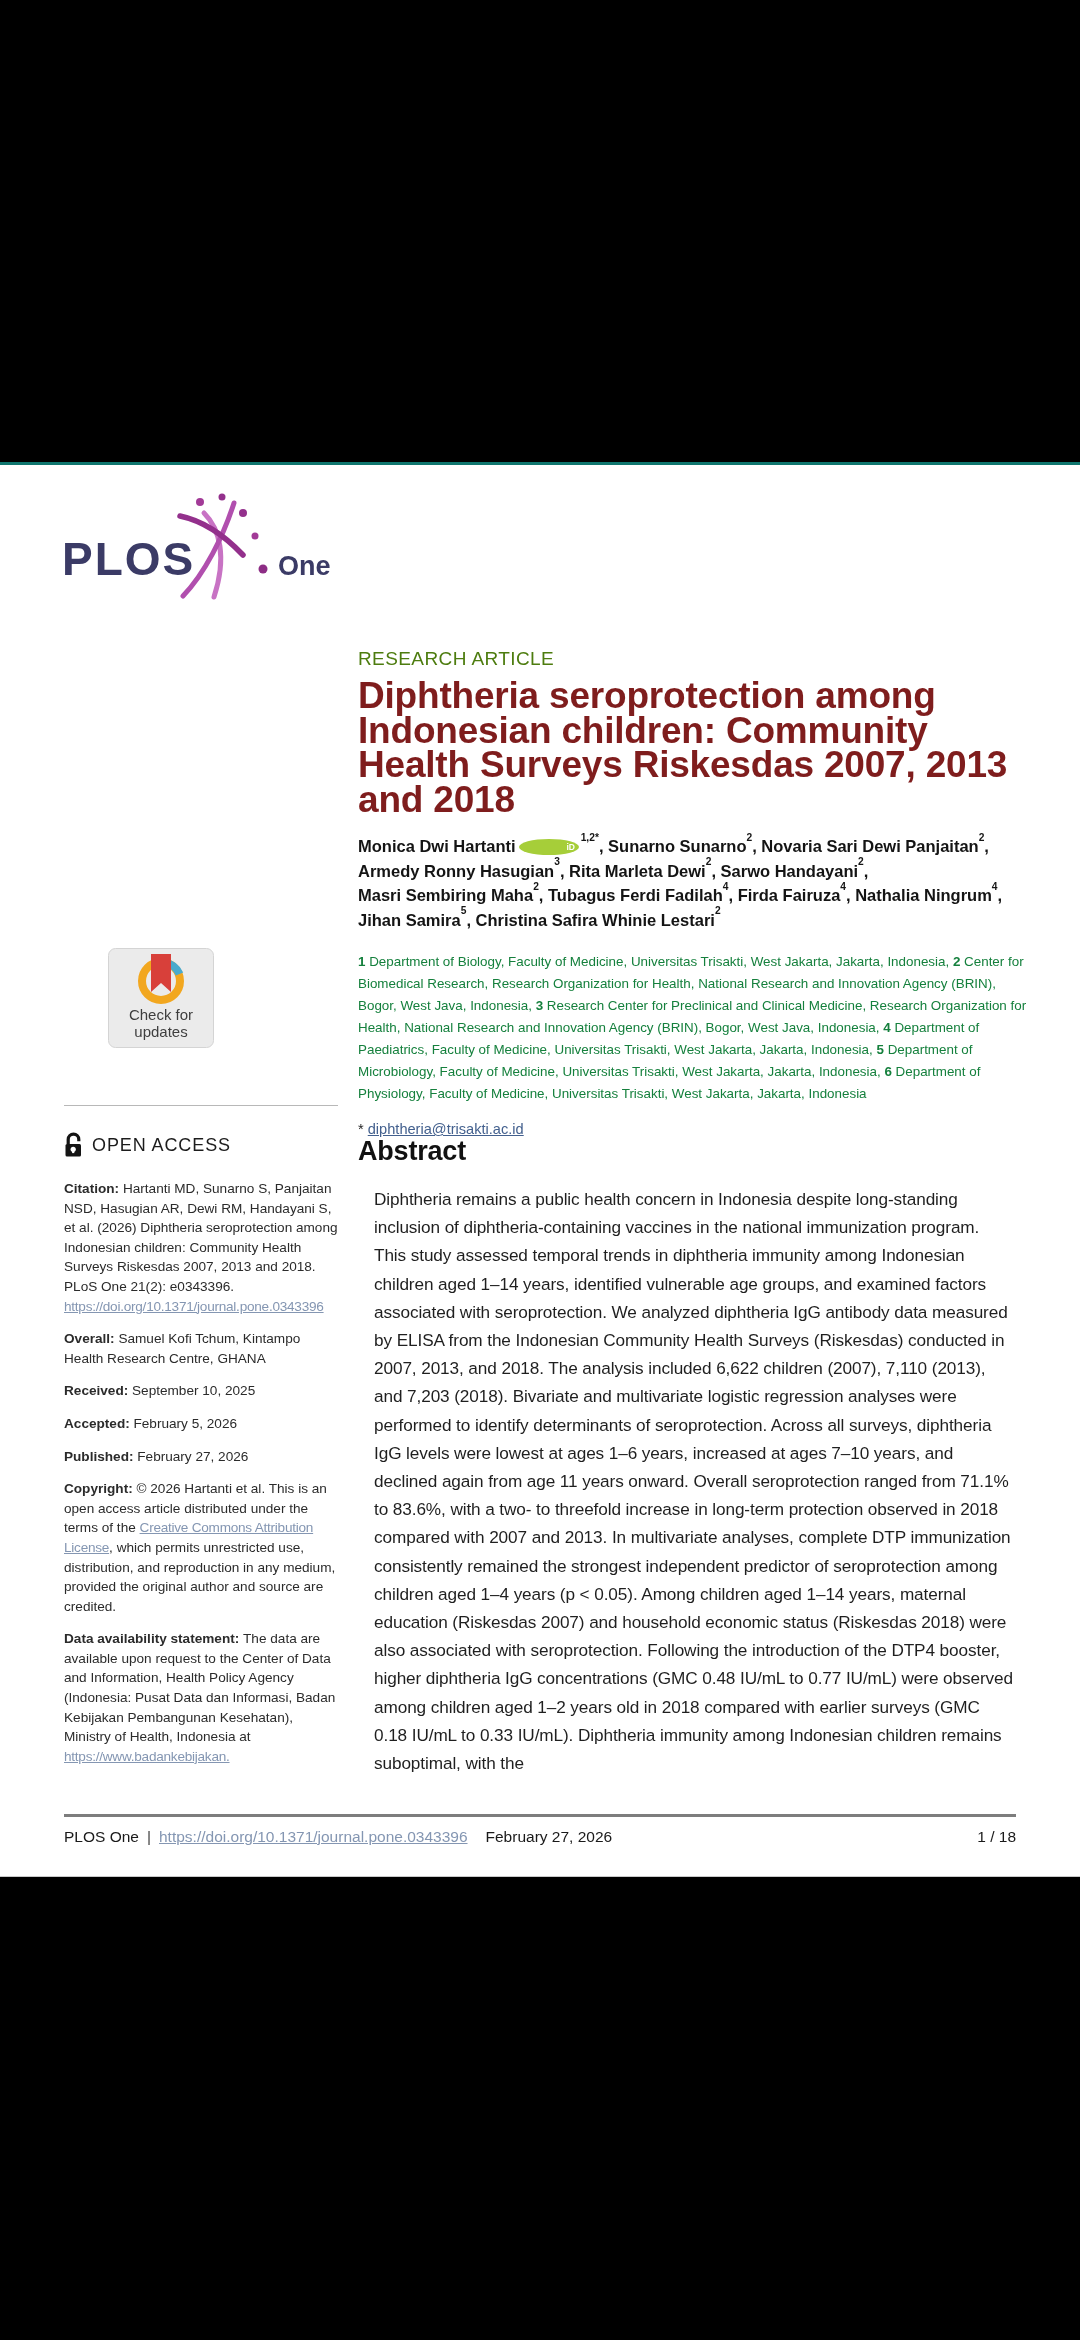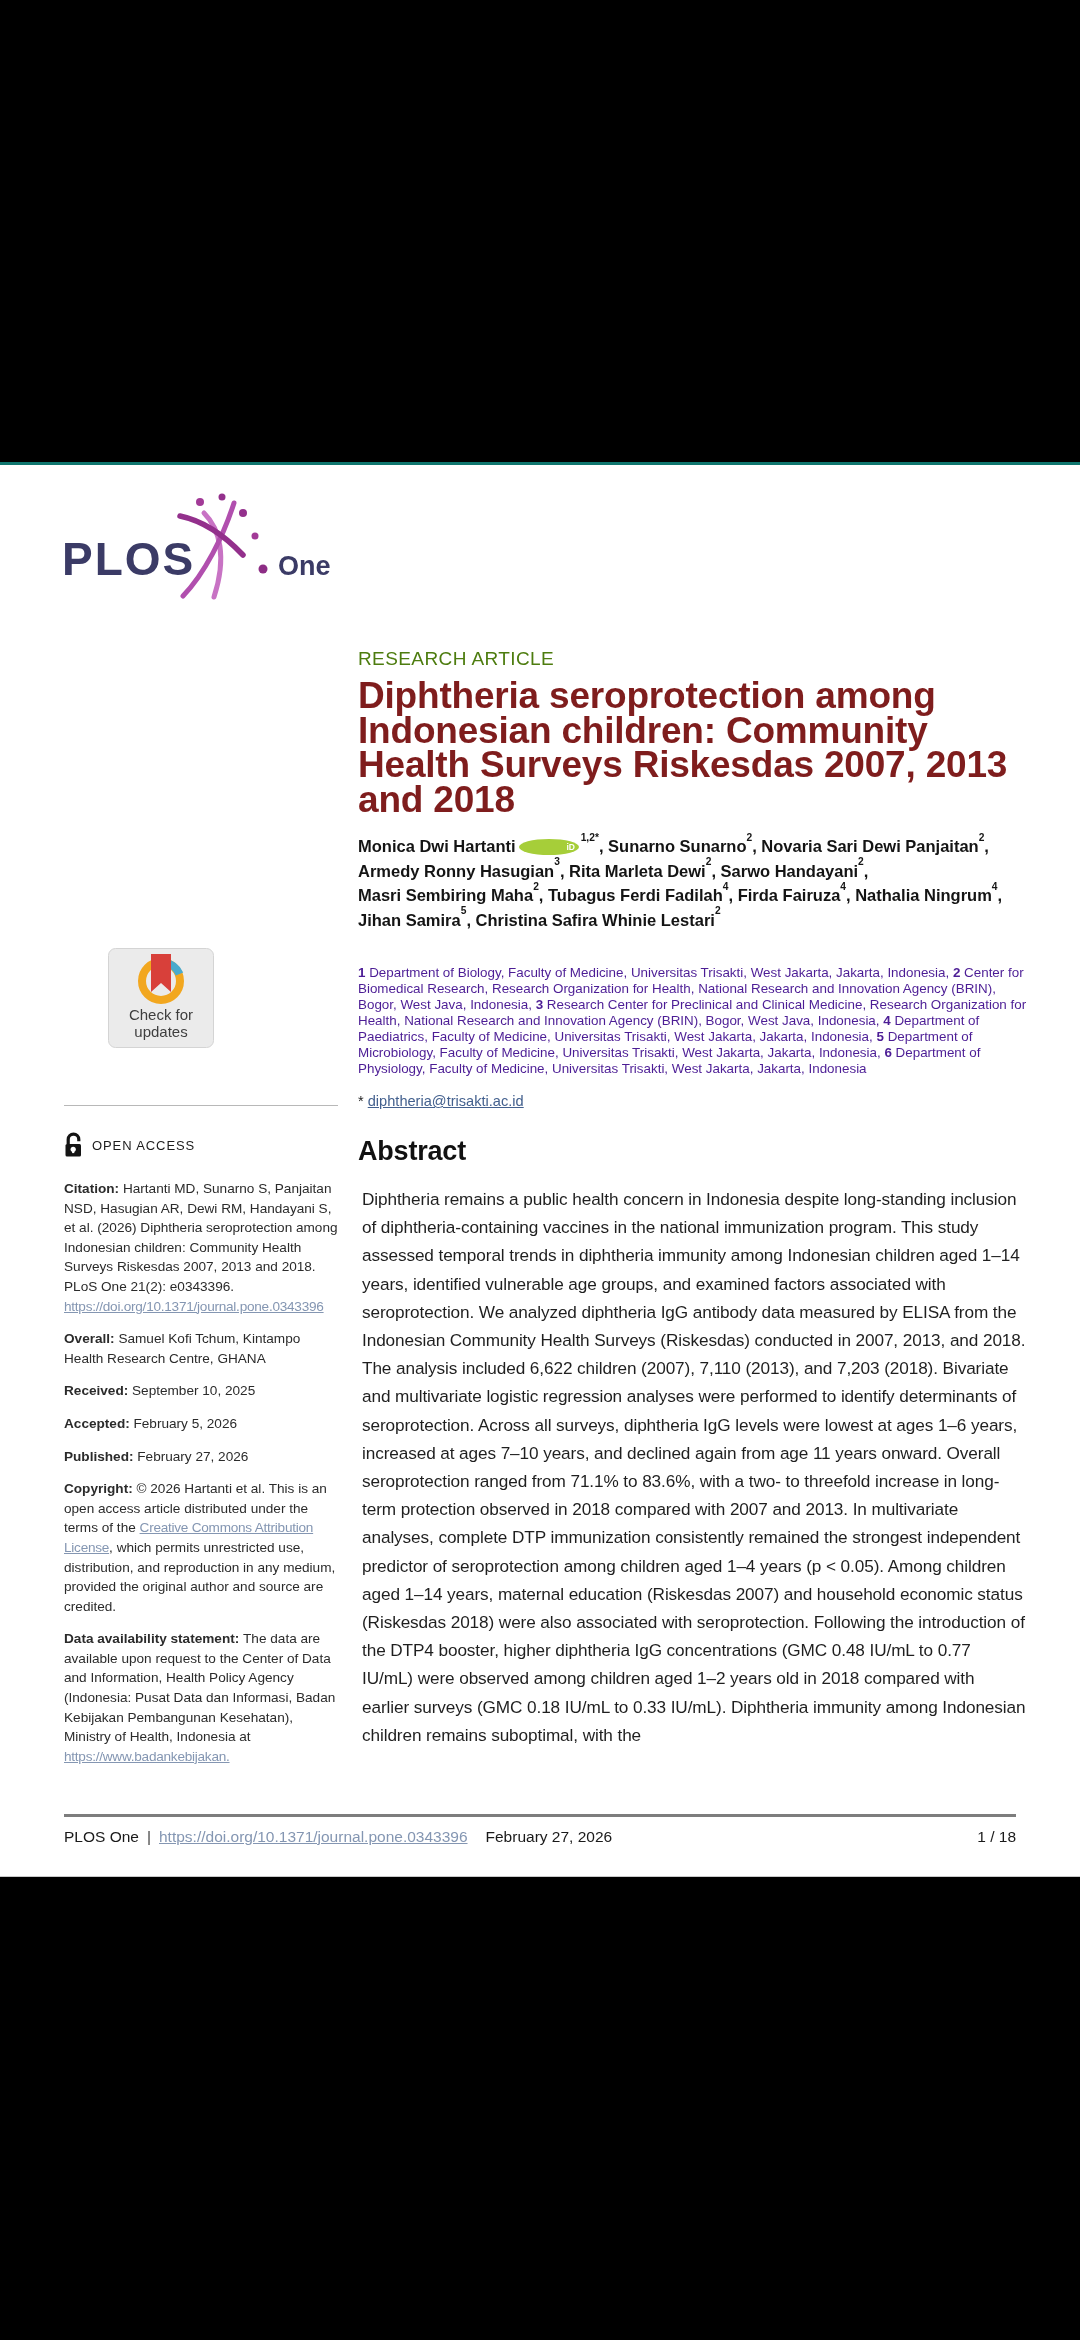--- a/index.html
+++ b/index.html
@@ -29,40 +29,40 @@
     color:#7f1d1d; letter-spacing:-0.2px;
   }
   .authors { margin-top:17px; font-weight:bold; font-size:16.5px; line-height:24.5px; color:#141414; }
   .authors .a-line { white-space:nowrap; }
   sup { font-size:0.62em; line-height:0; position:relative; top:-0.45em; }
   .orcid {
     display:inline-block; width:16px; height:16px; border-radius:50%;
     background:#a6ce39; color:#fff; font-size:8.5px; font-weight:bold;
     text-align:center; line-height:16px; position:relative; top:-2px; margin:0 2px 0 3px;padding-left:44px;
   }
-  .affiliations { margin-top:33px; font-size:13.4px; line-height:16px; color:#4c1d95; }
+  .affiliations { margin-top:19px; font-size:13.4px; line-height:22px; color:#15803d; }
   .affiliations b { font-weight:bold; }
   .contact { margin-top:16px; font-size:14.6px; color:#242424; }
   .contact .seg-a { color:#43608e; text-decoration:underline; cursor:pointer; }
 
   
   .sidebar { position:absolute; left:64px; top:483px; width:274px; }
   .badge { display:block; cursor:pointer;margin-left:44px; }
   .sb-divider { margin-top:53px; height:1px; background:#b8b8b8; }
   .oa-row { margin-top:26px; display:flex; align-items:center; gap:7px; }
-  .oa-label { font-size:13px; letter-spacing:0.9px; color:#1c1c1c; }
+  .oa-label { font-size:18px; letter-spacing:0.9px; color:#1c1c1c; }
   .sb-block { margin:13px 0 0; font-size:13.6px; line-height:19.6px; color:#2b2b2b; }
   .sb-block.first { margin-top:21px; }
   .sb-block b { font-weight:bold; }
   .sb-block .seg-a { color:#8496b2; text-decoration:underline; letter-spacing:-0.25px; cursor:pointer; }
 
   
   .abstract { position:absolute; left:358px; top:671px; width:672px; }
   .abstract h2 { margin:0; font-size:27px; color:#111; letter-spacing:-0.2px; }
-  .abstract p { margin:18px 4px 0; font-size:17.2px; line-height:28.2px; color:#1f1f1f; letter-spacing:-0.1px; }
+  .abstract p { margin:18px 16px 0; font-size:17.2px; line-height:28.2px; color:#1f1f1f; letter-spacing:-0.1px; }
 
   
   .footer { position:absolute; left:64px; top:1349px; width:952px; }
   .f-rule { height:3px; background:#7d7d7d; }
   .f-row { margin-top:11px; display:flex; align-items:baseline; font-size:15.5px; color:#1a1a1a; }
   .f-sep { margin:0 8px; color:#444; }
   .f-doi { color:#8496b2; text-decoration:underline; cursor:pointer; }
   .f-date { margin-left:18px; }
   .f-page { margin-left:auto; }
 </style>

